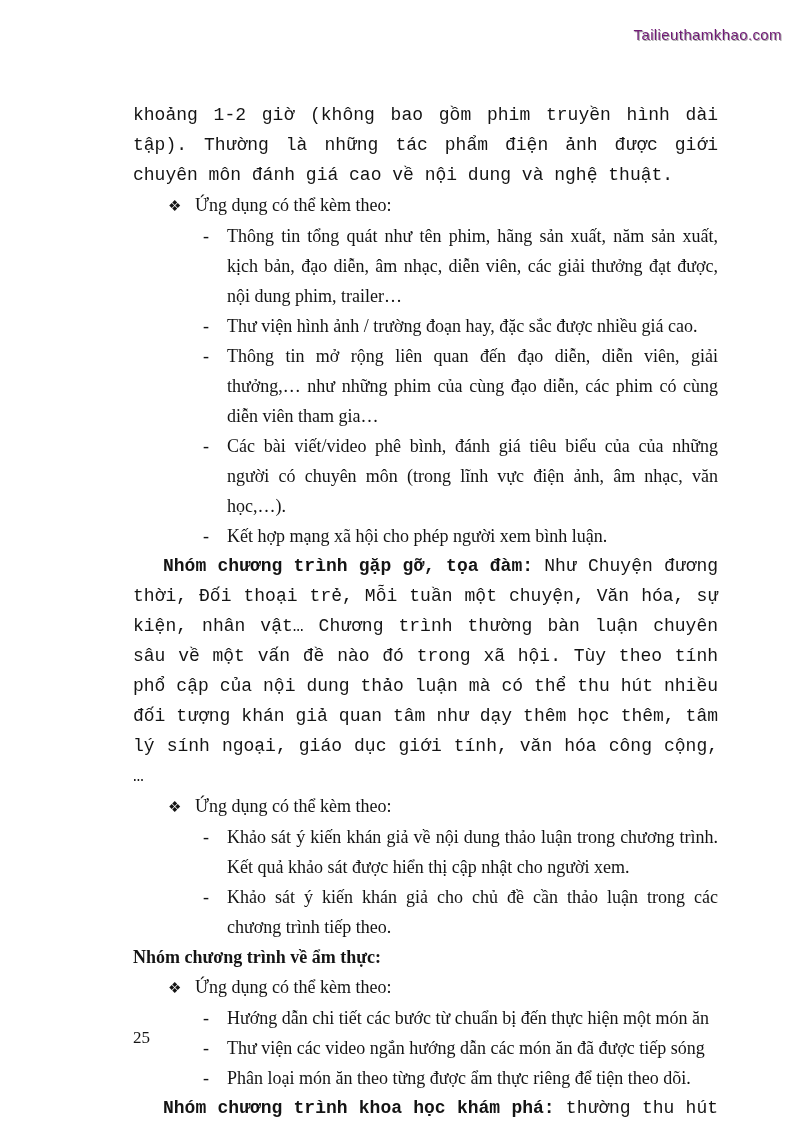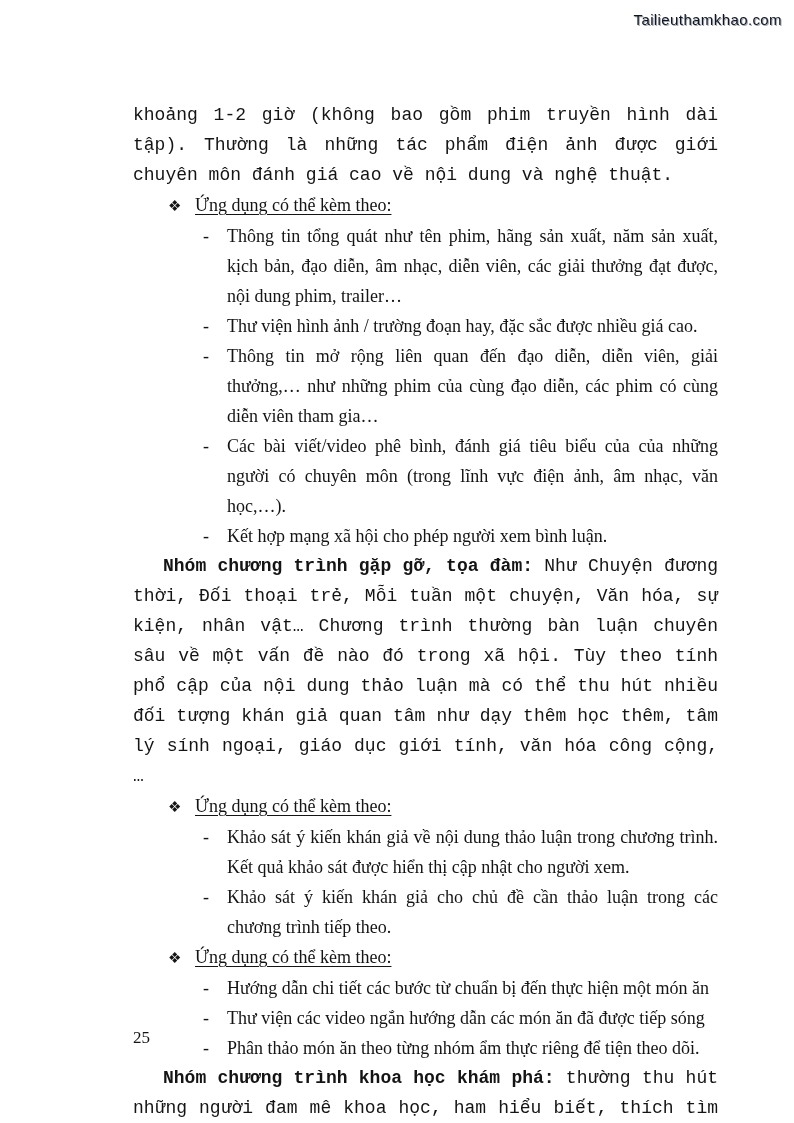--- a/index.html
+++ b/index.html
@@ -7,26 +7,26 @@
     position: relative;
     width: 794px;
     height: 1123px;
     background: #ffffff;
     font-family: "Liberation Serif", serif;
     color: #141414;
     overflow: hidden;
   }
   .watermark {
     position: absolute;
-    top: 11px;
+    top: 26px;
     right: 12px;
     font-family: "Liberation Sans", sans-serif;
     font-size: 15px;
     letter-spacing: 0.4px;
-    color: #0f172a;
+    color: #701a75;
     text-shadow: 1px 1px 0 #a9a9a9;
   }
   .content {
     position: absolute;
     left: 133px;
     top: 100px;
     width: 585px;
     font-size: 18px;
     line-height: 30px;
   }
@@ -35,21 +35,21 @@
   .lead { font-weight: bold; }
   .heading { margin: 0; font-weight: bold; text-align: left; }
   .bullet-line { padding-left: 35px; }
   .bullet-glyph {
     display: inline-block;
     width: 27px;
     font-family: "DejaVu Sans", sans-serif;
     font-size: 15px;
     vertical-align: baseline;
   }
-  .bullet-text { text-decoration: underline; text-underline-offset: 3px; }
+  .bullet-text { text-underline-offset: 3px; }
   .dash-item { display: flex; margin-left: 70px; }
   .dash-marker { flex: none; width: 24px; }
   .dash-text { flex: 1; text-align: justify; }
   .page-number {
     position: absolute;
     top: 1028px;
     left: 133px;
     width: 585px;
     text-align: left;
     font-size: 17px;
@@ -95,34 +95,35 @@
 
     <div class="dash-item">
       <span class="dash-marker">-</span>
       <span class="dash-text">Khảo sát ý kiến khán giả về nội dung thảo luận trong chương trình. Kết quả khảo sát được hiển thị cập nhật cho người xem.</span>
     </div>
     <div class="dash-item">
       <span class="dash-marker">-</span>
       <span class="dash-text">Khảo sát ý kiến khán giả cho chủ đề cần thảo luận trong các chương trình tiếp theo.</span>
     </div>
 
+    <p class="heading">Nhóm chương trình về ẩm thực:</p>
 
     <div class="bullet-line"><span class="bullet-glyph">❖</span><span class="bullet-text">Ứng dụng có thể kèm theo:</span></div>
 
     <div class="dash-item">
       <span class="dash-marker">-</span>
       <span class="dash-text">Hướng dẫn chi tiết các bước từ chuẩn bị đến thực hiện một món ăn</span>
     </div>
     <div class="dash-item">
       <span class="dash-marker">-</span>
       <span class="dash-text">Thư viện các video ngắn hướng dẫn các món ăn đã được tiếp sóng</span>
     </div>
     <div class="dash-item">
       <span class="dash-marker">-</span>
-      <span class="dash-text">Phân thảo món ăn theo từng nhóm ẩm thực riêng để tiện theo dõi.</span>
+      <span class="dash-text">Phân loại món ăn theo từng được ẩm thực riêng để tiện theo dõi.</span>
     </div>
 
     <p class="para indent"><span class="lead">Nhóm chương trình khoa học khám phá:</span><span> thường thu hút những người đam mê khoa học, ham hiểu biết, thích tìm hiểu về nhiều những vực.</span></p>
 
   </div>
 
   <div class="page-number">25</div>
 
 </div>
 

